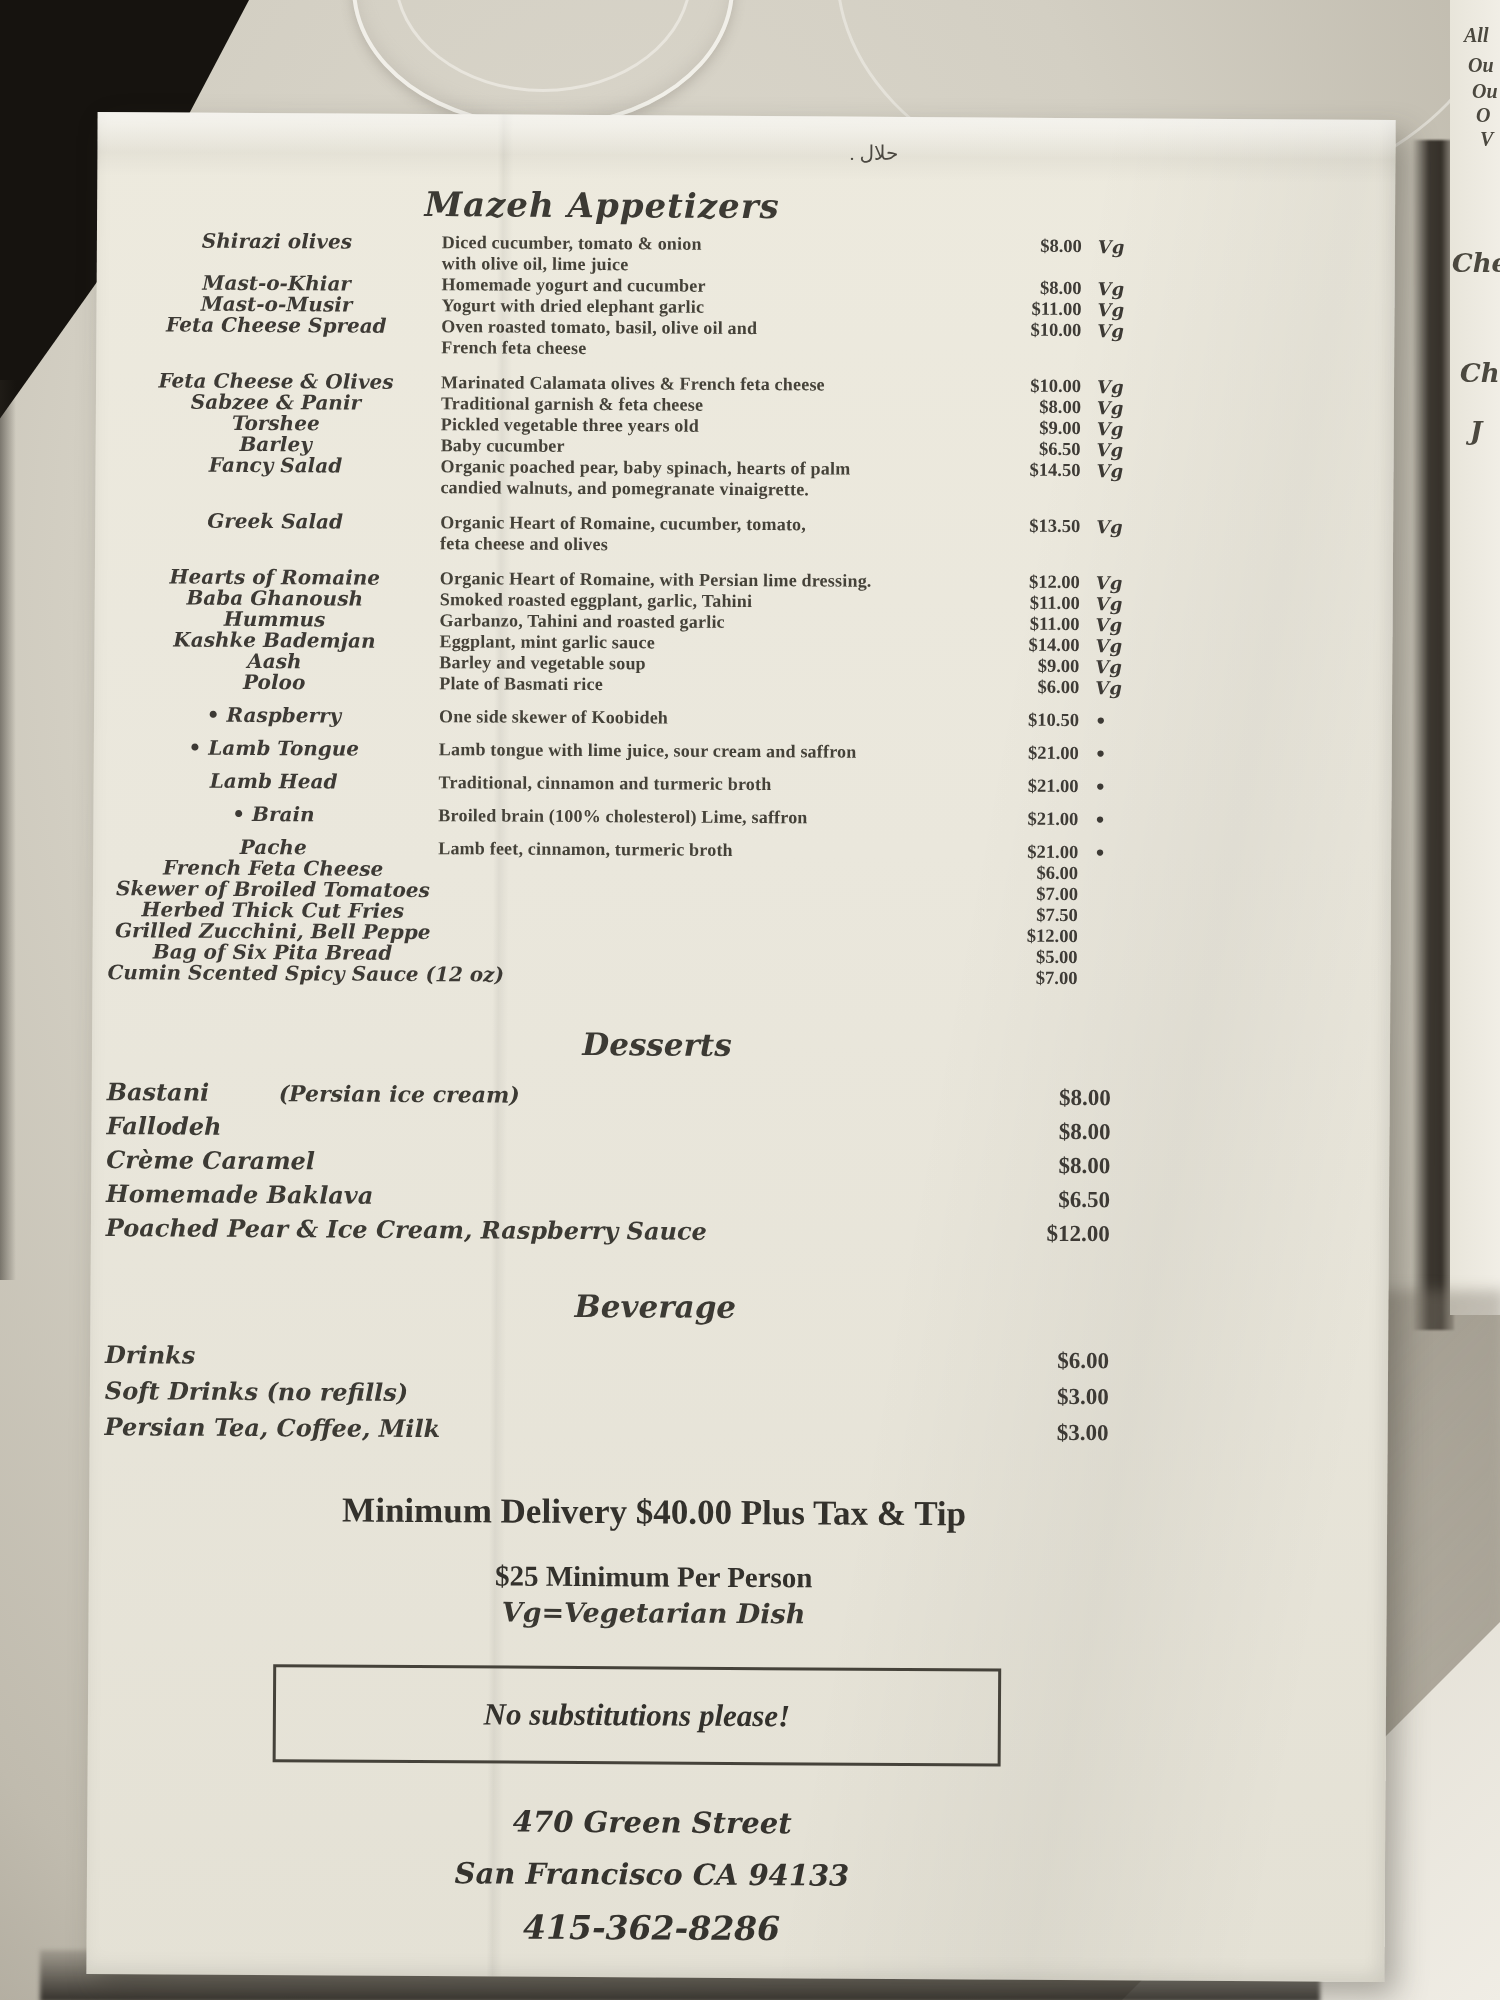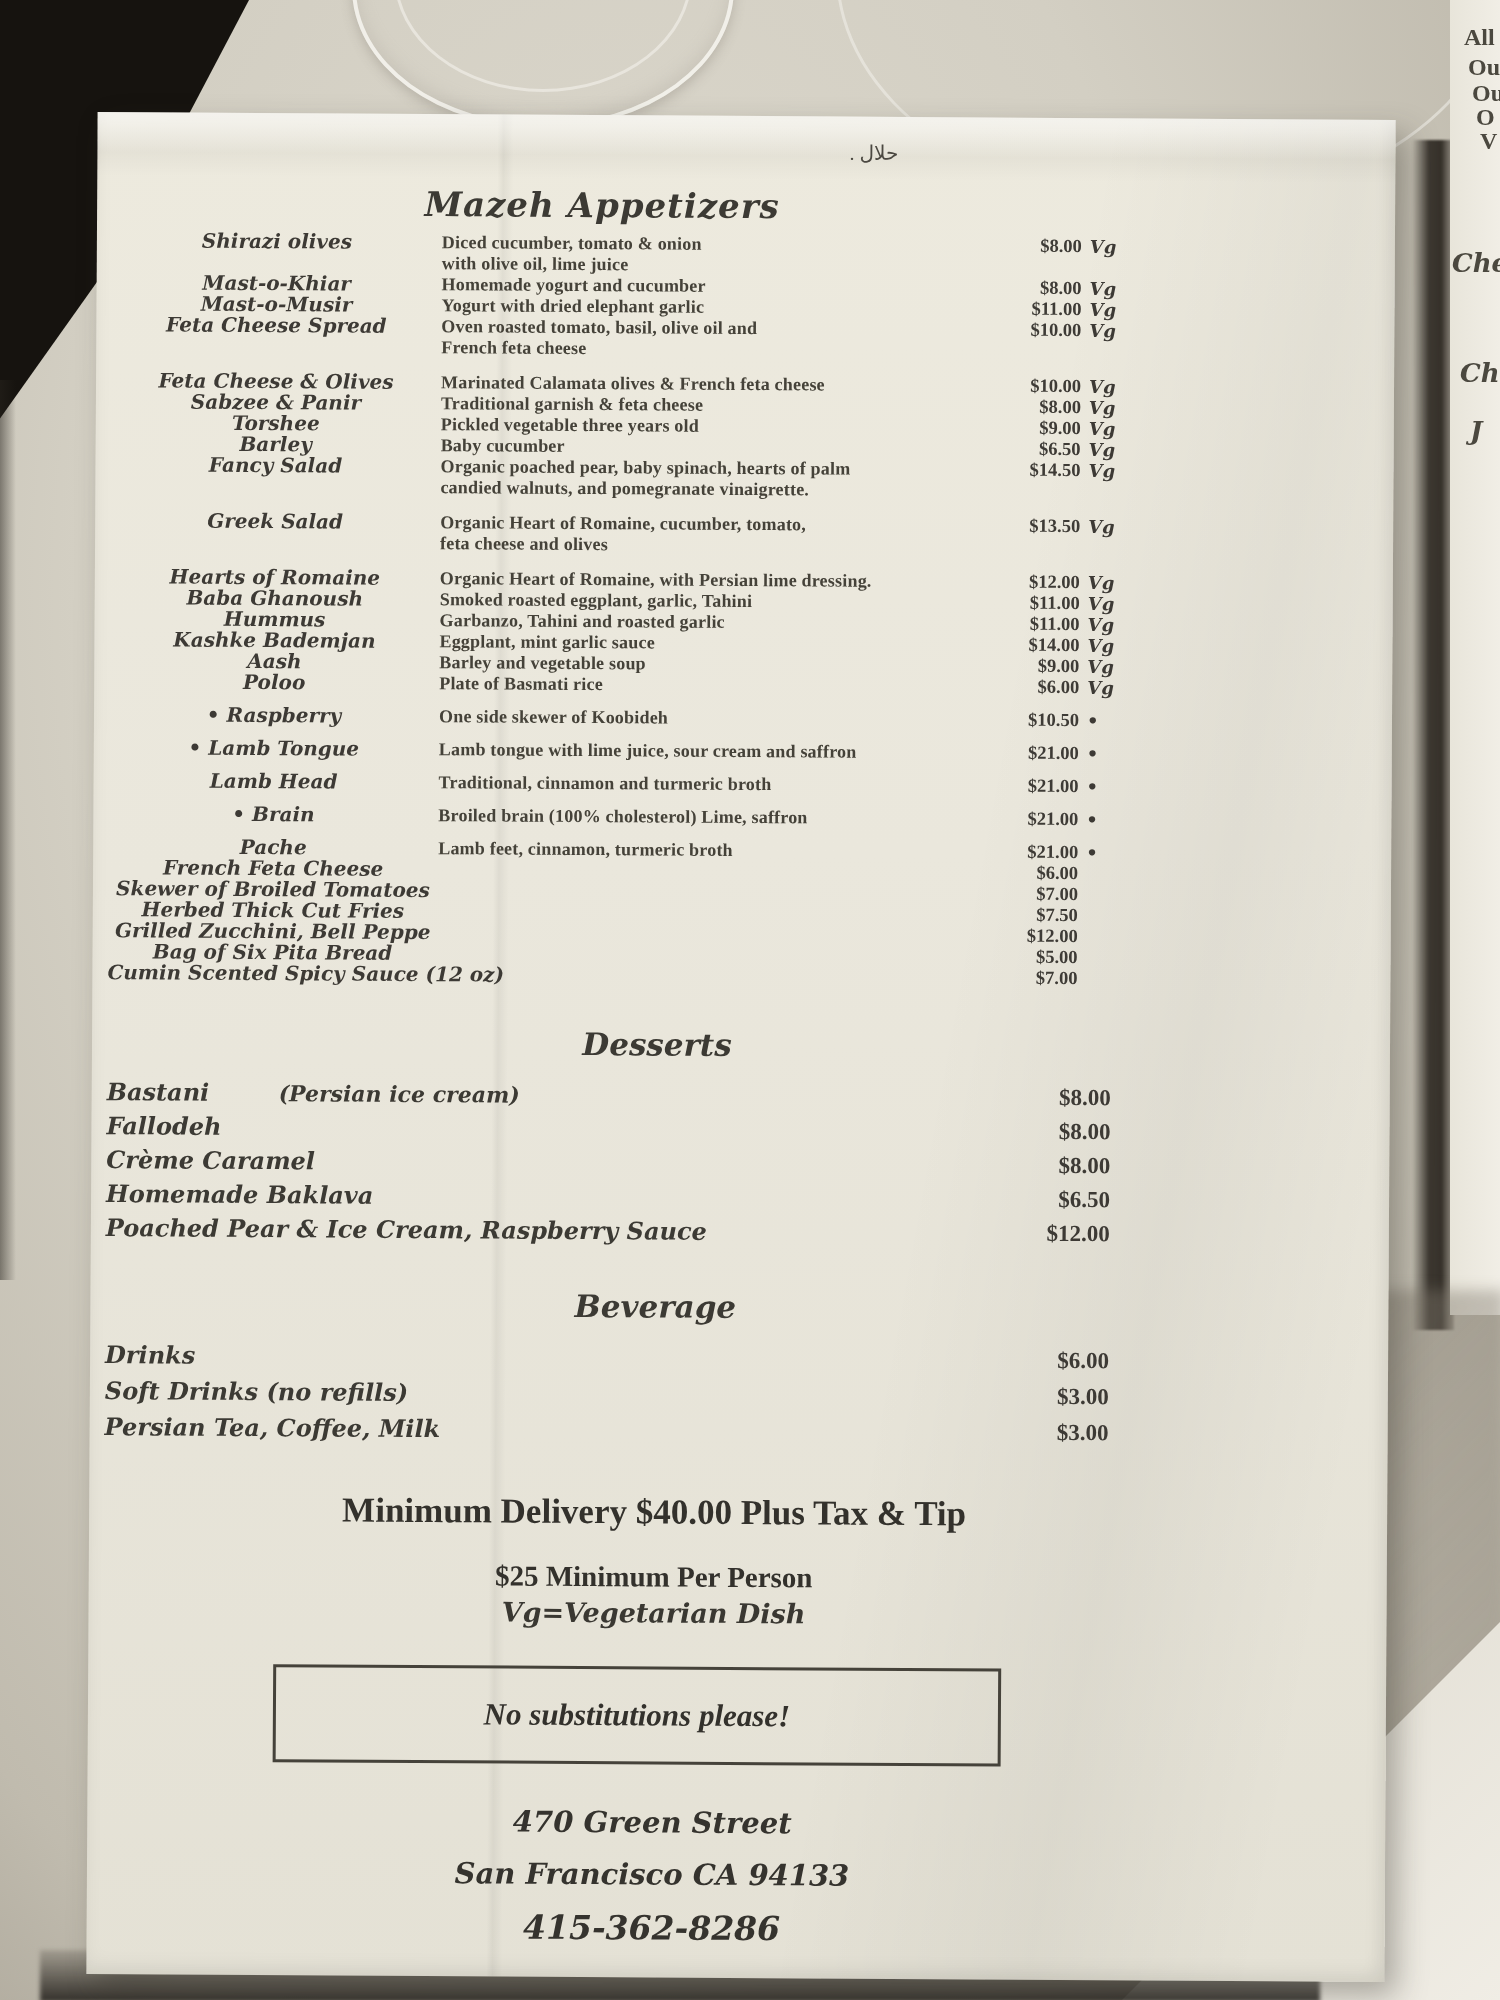--- a/index.html
+++ b/index.html
@@ -14,21 +14,21 @@
   .glass-outer{position:absolute;left:352px;top:-152px;width:374px;height:272px;border-radius:50%;
     border:4px solid rgba(246,244,238,0.85);box-shadow:0 5px 12px rgba(120,114,103,0.3), inset 0 -8px 14px rgba(185,180,169,0.4);}
   .glass-inner{position:absolute;left:394px;top:-140px;width:292px;height:226px;border-radius:50%;
     border:3px solid rgba(238,235,228,0.75);}
   .glass-far{position:absolute;left:836px;top:-262px;width:664px;height:464px;border-radius:50%;
     border:3px solid rgba(243,241,235,0.55);}
   .gap-strip{position:absolute;left:1412px;top:140px;width:42px;height:1190px;filter:blur(1px);
     background:linear-gradient(to right, rgba(55,48,40,0), rgba(38,33,27,0.85) 40%, rgba(38,33,27,0.9) 70%, rgba(95,88,77,0.35));}
   .side-page{position:absolute;right:0;top:0;width:50px;height:1315px;
     background:linear-gradient(to left,#f1eee6,#e8e5da);}
-  .side-page div{position:absolute;font-weight:700;font-size:24px;color:#4b483f;white-space:nowrap;}
+  .side-page div{position:absolute;font-weight:700;font-size:20px;color:#4b483f;white-space:nowrap;font-style:italic;}
   .side-page div:nth-of-type(1){top:24px;left:14px}
   .side-page div:nth-of-type(2){top:54px;left:18px}
   .side-page div:nth-of-type(3){top:80px;left:22px}
   .side-page div:nth-of-type(4){top:104px;left:26px}
   .side-page div:nth-of-type(5){top:128px;left:30px}
   .side-page div:nth-of-type(n+6){font-family:"DejaVu Serif",serif;font-style:italic;font-size:26px;}
   .side-page div:nth-of-type(6){top:248px;left:2px}
   .side-page div:nth-of-type(7){top:358px;left:10px}
   .side-page div:nth-of-type(8){top:416px;left:20px}
   .right-lower-shadow{position:absolute;left:1160px;top:1290px;width:345px;height:470px;filter:blur(7px);
@@ -52,21 +52,21 @@
   
   .apps{margin-top:8px;}
   .app-row{display:grid;grid-template-columns:330px 545px 95px 58px;line-height:21px;align-items:start;}
   .app-row.gap{margin-top:14px;}
   .app-row.roomy{margin-top:12px;}
   .app-name{font-family:"DejaVu Serif",serif;font-style:italic;font-weight:700;font-size:20px;
     text-align:center;white-space:nowrap;color:#3d3a35;}
   .app-desc{font-weight:700;font-size:18px;color:#454239;white-space:pre-line;letter-spacing:0.2px;}
   .app-price{font-weight:700;font-size:18.5px;text-align:right;color:#3e3b36;white-space:nowrap;}
   .app-tag{font-family:"DejaVu Serif",serif;font-style:italic;font-weight:700;font-size:18px;
-    padding-left:8px;color:#3d3a35;}
+    padding-left:16px;color:#3d3a35;}
   
   .script-heading{font-family:"DejaVu Serif",serif;font-style:italic;font-weight:700;font-size:31px;
     color:#3c3a34;width:1100px;text-align:center;margin:40px 0 16px 0;}
   .db-row{display:flex;position:relative;width:1004px;line-height:34px;}
   .db-name{font-family:"DejaVu Serif",serif;font-style:italic;font-weight:700;font-size:24px;color:#3c3a34;white-space:nowrap;}
   .db-note{position:absolute;left:172px;font-family:"DejaVu Serif",serif;font-style:italic;font-weight:700;font-size:22px;color:#3c3a34;}
   .db-price{margin-left:auto;font-weight:700;font-size:23px;color:#3d3a35;}
   .bev .db-row{line-height:36px;}
   
   .footer{width:1100px;}

